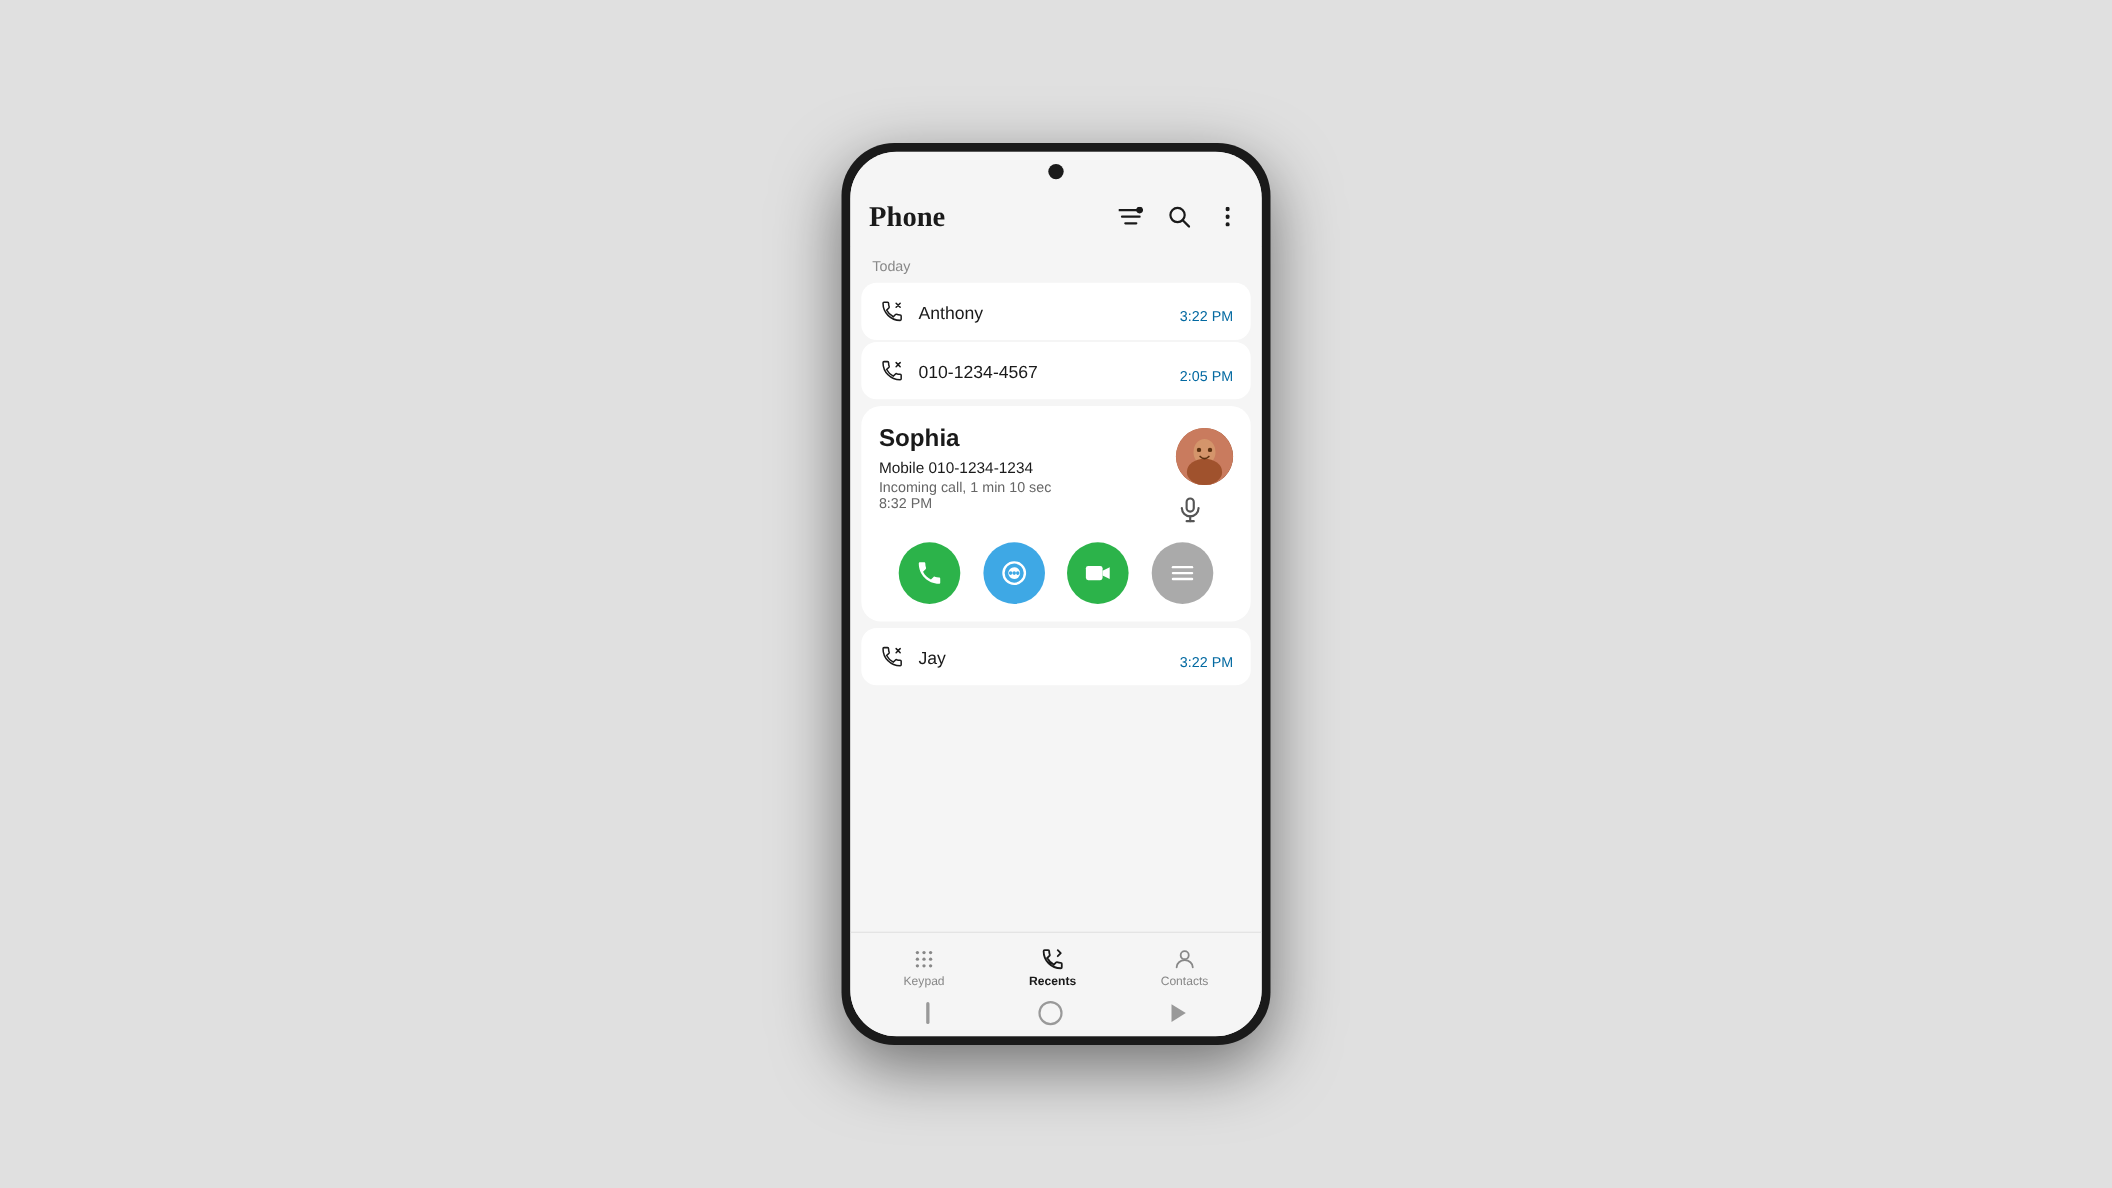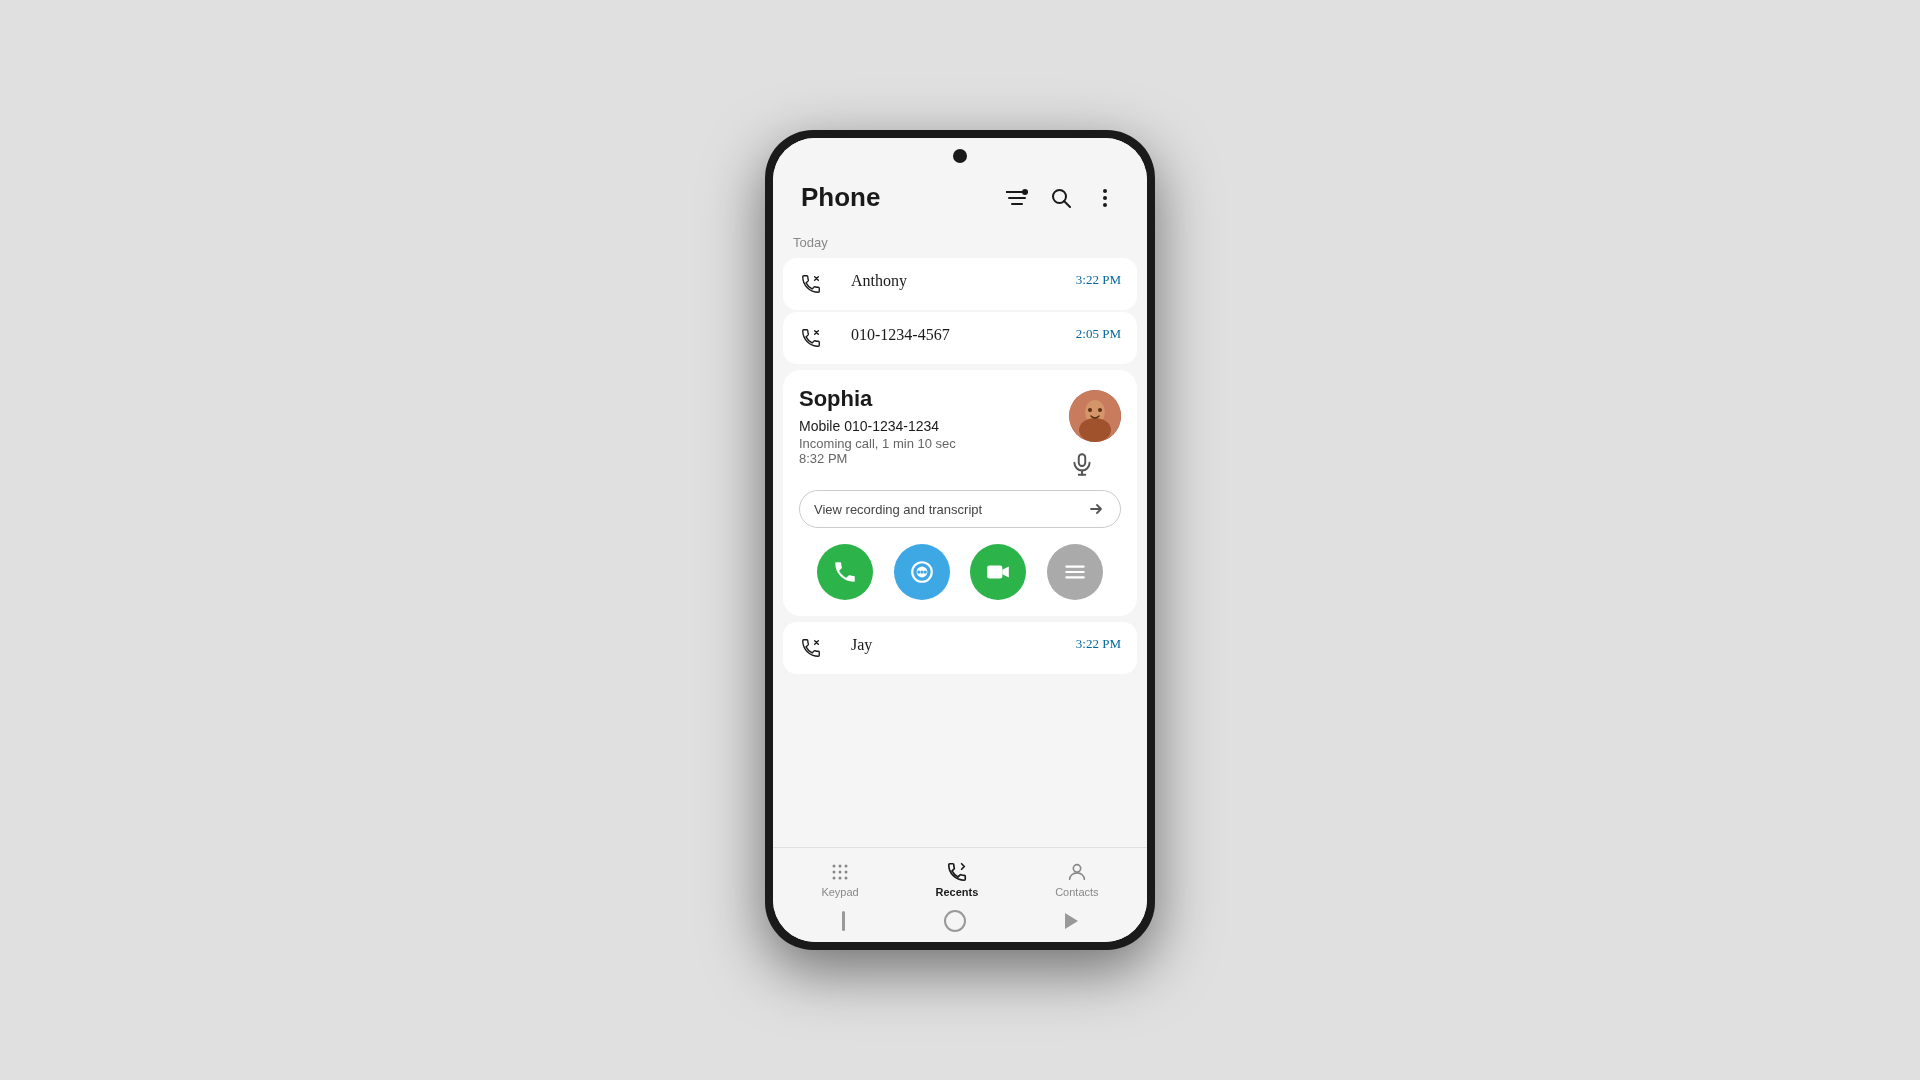--- a/index.html
+++ b/index.html
@@ -47,25 +47,26 @@
     .camera-notch {
       width: 14px;
       height: 14px;
       background: #1a1a1a;
       border-radius: 50%;
     }
 
     
     .app-header {
       background: #f5f5f5;
-      padding: 8px 28px 12px;
+      padding: 8px 17px 12px;
       display: flex;
       align-items: center;
       justify-content: space-between;
       flex-shrink: 0;
+      font-family: Liberation Serif, serif;
     }
 
     .app-title {
       font-size: 26px;
       font-weight: 700;
       color: #1a1a1a;
     }
 
     .header-icons {
       display: flex;
@@ -101,24 +102,23 @@
       font-weight: 400;
     }
 
     
     .call-item {
       background: #fff;
       margin: 2px 10px;
       border-radius: 14px;
       padding: 14px 16px;
       display: flex;
-      align-items: flex-start;
-      gap: 28px;
+      align-items: flex-end;
+      gap: 12px;
       cursor: pointer;
-      font-family: Liberation Serif, serif;
     }
 
     .call-item + .call-item {
       margin-top: 2px;
     }
 
     .call-icon-wrap {
       width: 24px;
       height: 24px;
       display: flex;
@@ -422,28 +422,20 @@
               <svg width="26" height="26" viewBox="0 0 24 24" fill="none">
                 <rect x="9" y="2" width="6" height="11" rx="3" stroke="#555" stroke-width="1.8"></rect>
                 <path d="M5 10a7 7 0 0 0 14 0" stroke="#555" stroke-width="1.8" stroke-linecap="round"></path>
                 <line x1="12" y1="17" x2="12" y2="21" stroke="#555" stroke-width="1.8" stroke-linecap="round"></line>
                 <line x1="9" y1="21" x2="15" y2="21" stroke="#555" stroke-width="1.8" stroke-linecap="round"></line>
               </svg>
             </div>
           </div>
         </div>
 
-        <div class="recording-btn">
-          <span class="recording-btn-text">View recording and transcript</span>
-          <div class="arrow-icon">
-            <svg width="16" height="16" viewBox="0 0 16 16" fill="none">
-              <path d="M3 8h10M9 4l4 4-4 4" stroke="#555" stroke-width="1.8" stroke-linecap="round" stroke-linejoin="round"></path>
-            </svg>
-          </div>
-        </div>
 
         <div class="action-buttons">
 
           <div class="action-btn btn-phone">
             <svg width="26" height="26" viewBox="0 0 24 24" fill="none">
               <path d="M6.6 10.8c1.4 2.8 3.8 5.1 6.6 6.6l2.2-2.2c.3-.3.7-.4 1-.2 1.1.4 2.3.6 3.6.6.6 0 1 .4 1 1V20c0 .6-.4 1-1 1C10.6 21 3 13.4 3 4c0-.6.4-1 1-1h3.5c.6 0 1 .4 1 1 0 1.3.2 2.5.6 3.6.1.3 0 .7-.2 1L6.6 10.8z" fill="white"></path>
             </svg>
           </div>
 
           <div class="action-btn btn-message">

